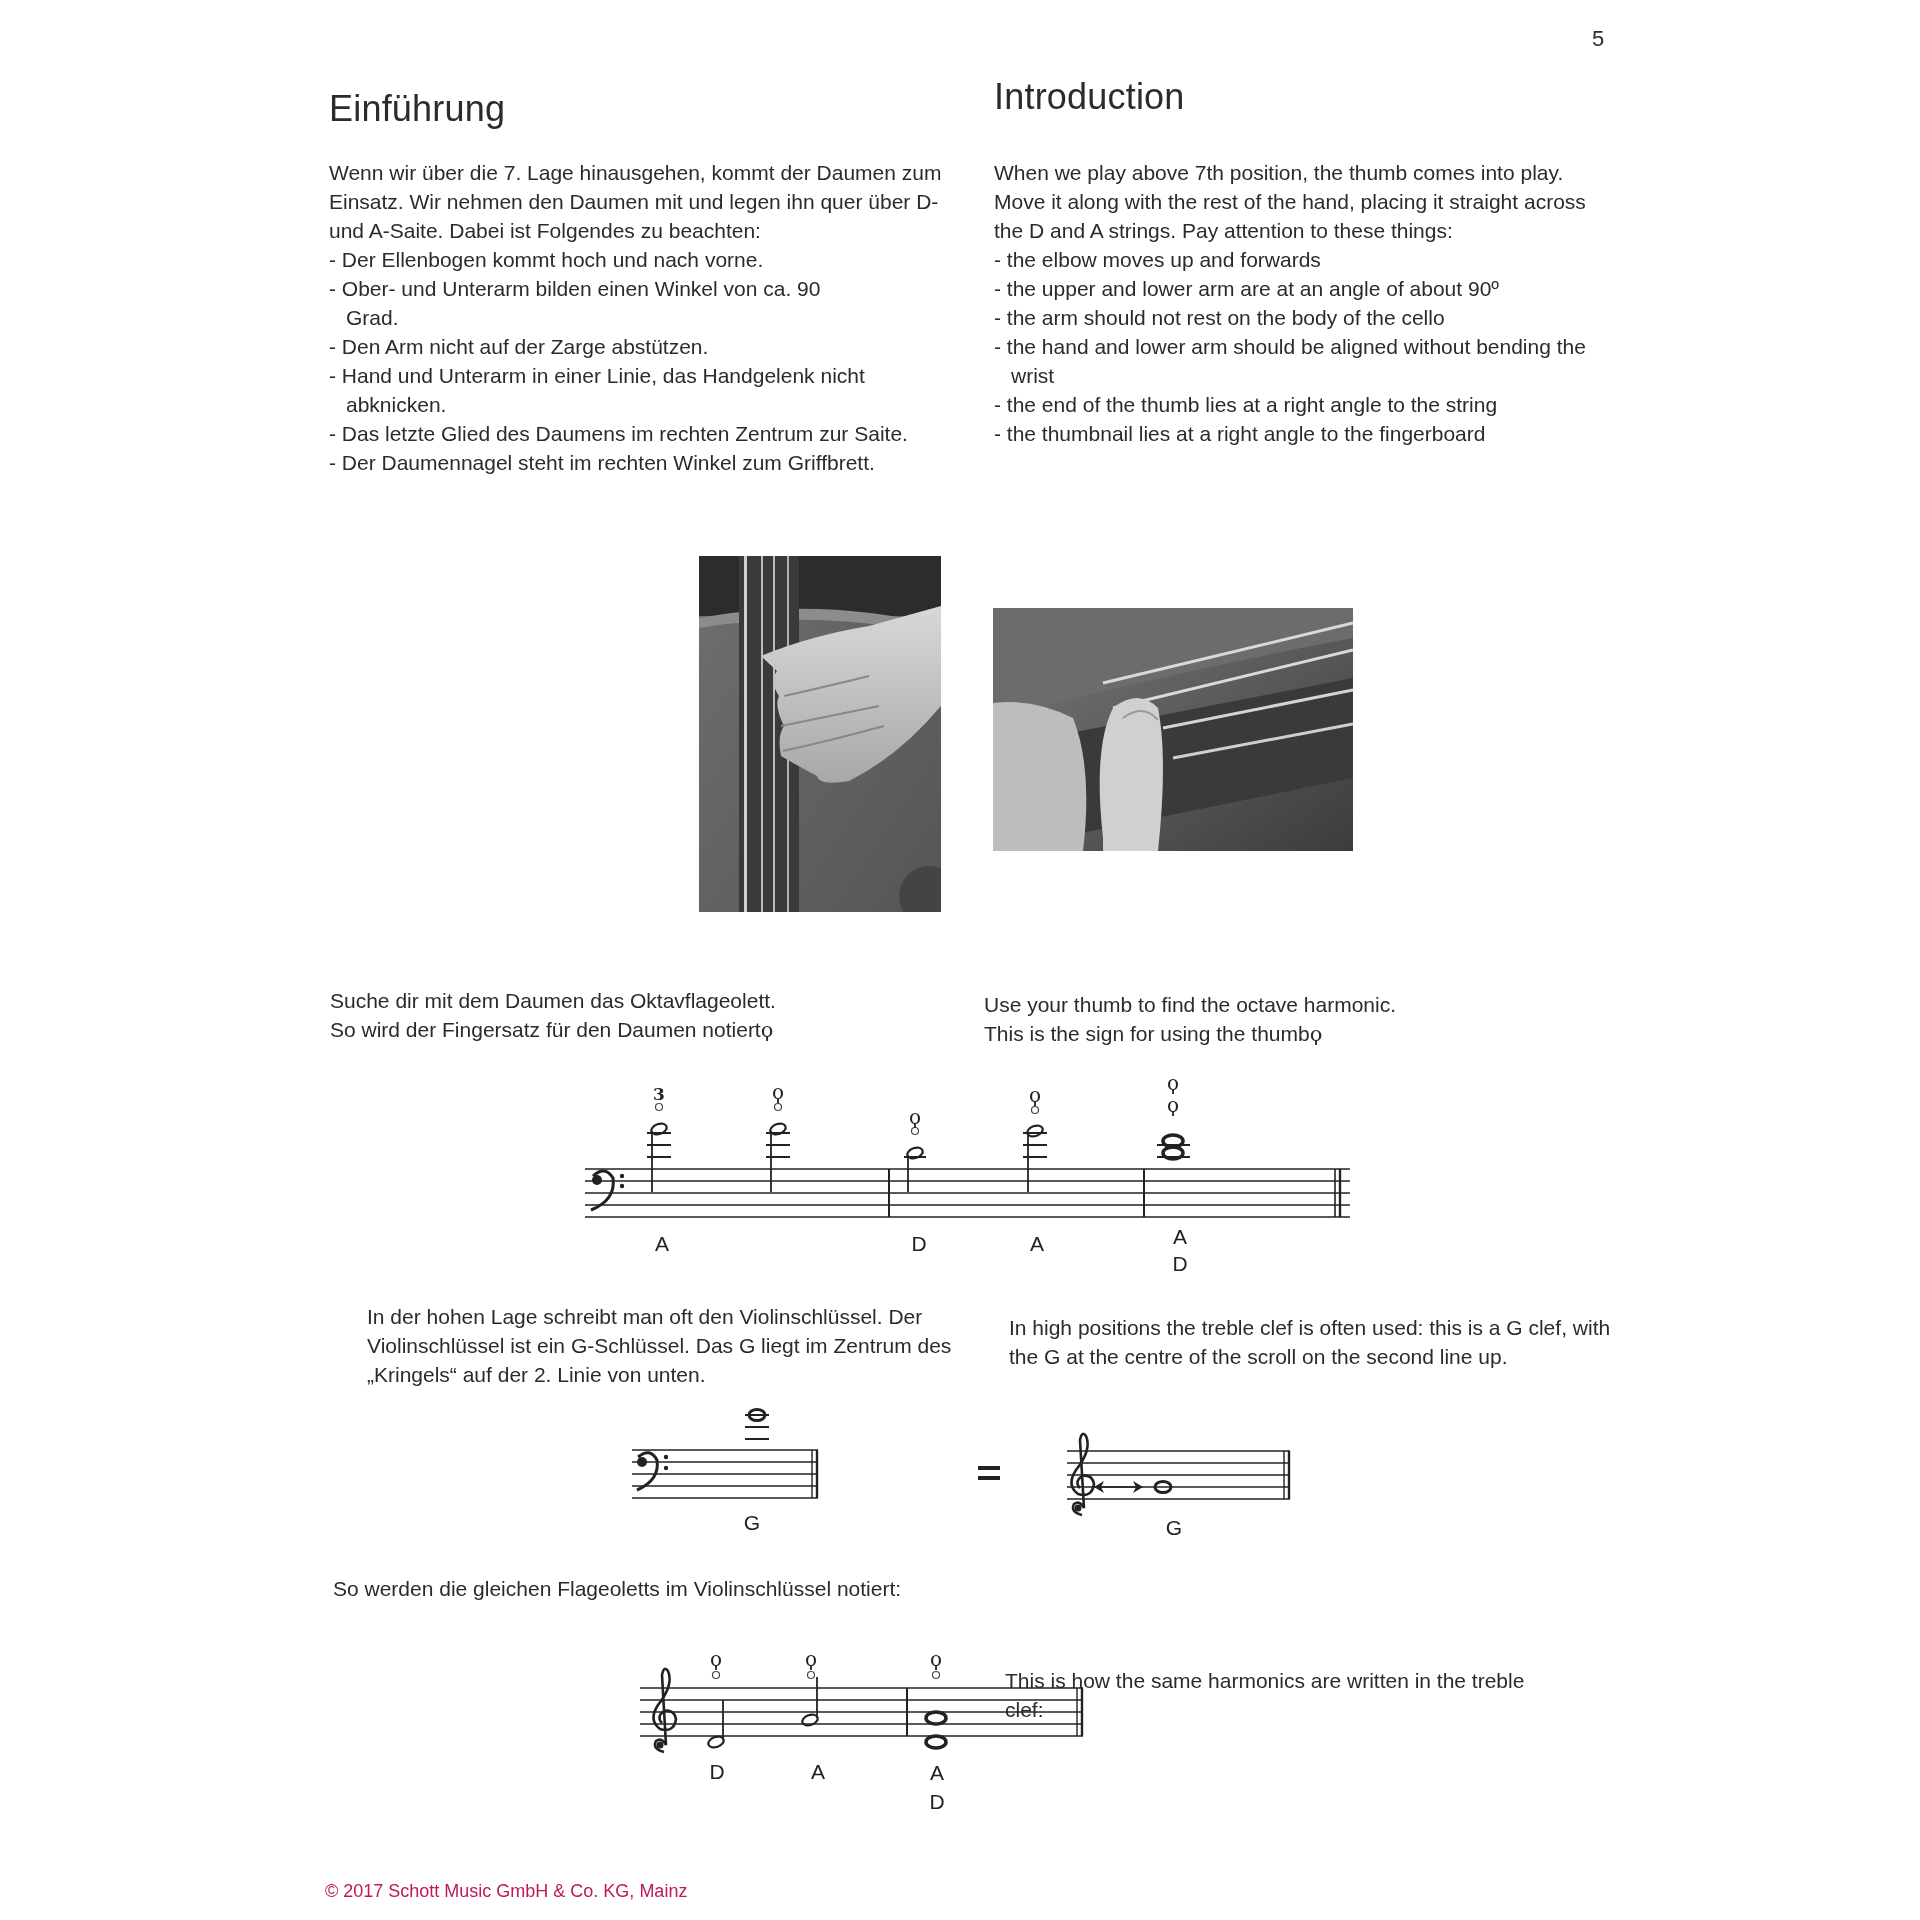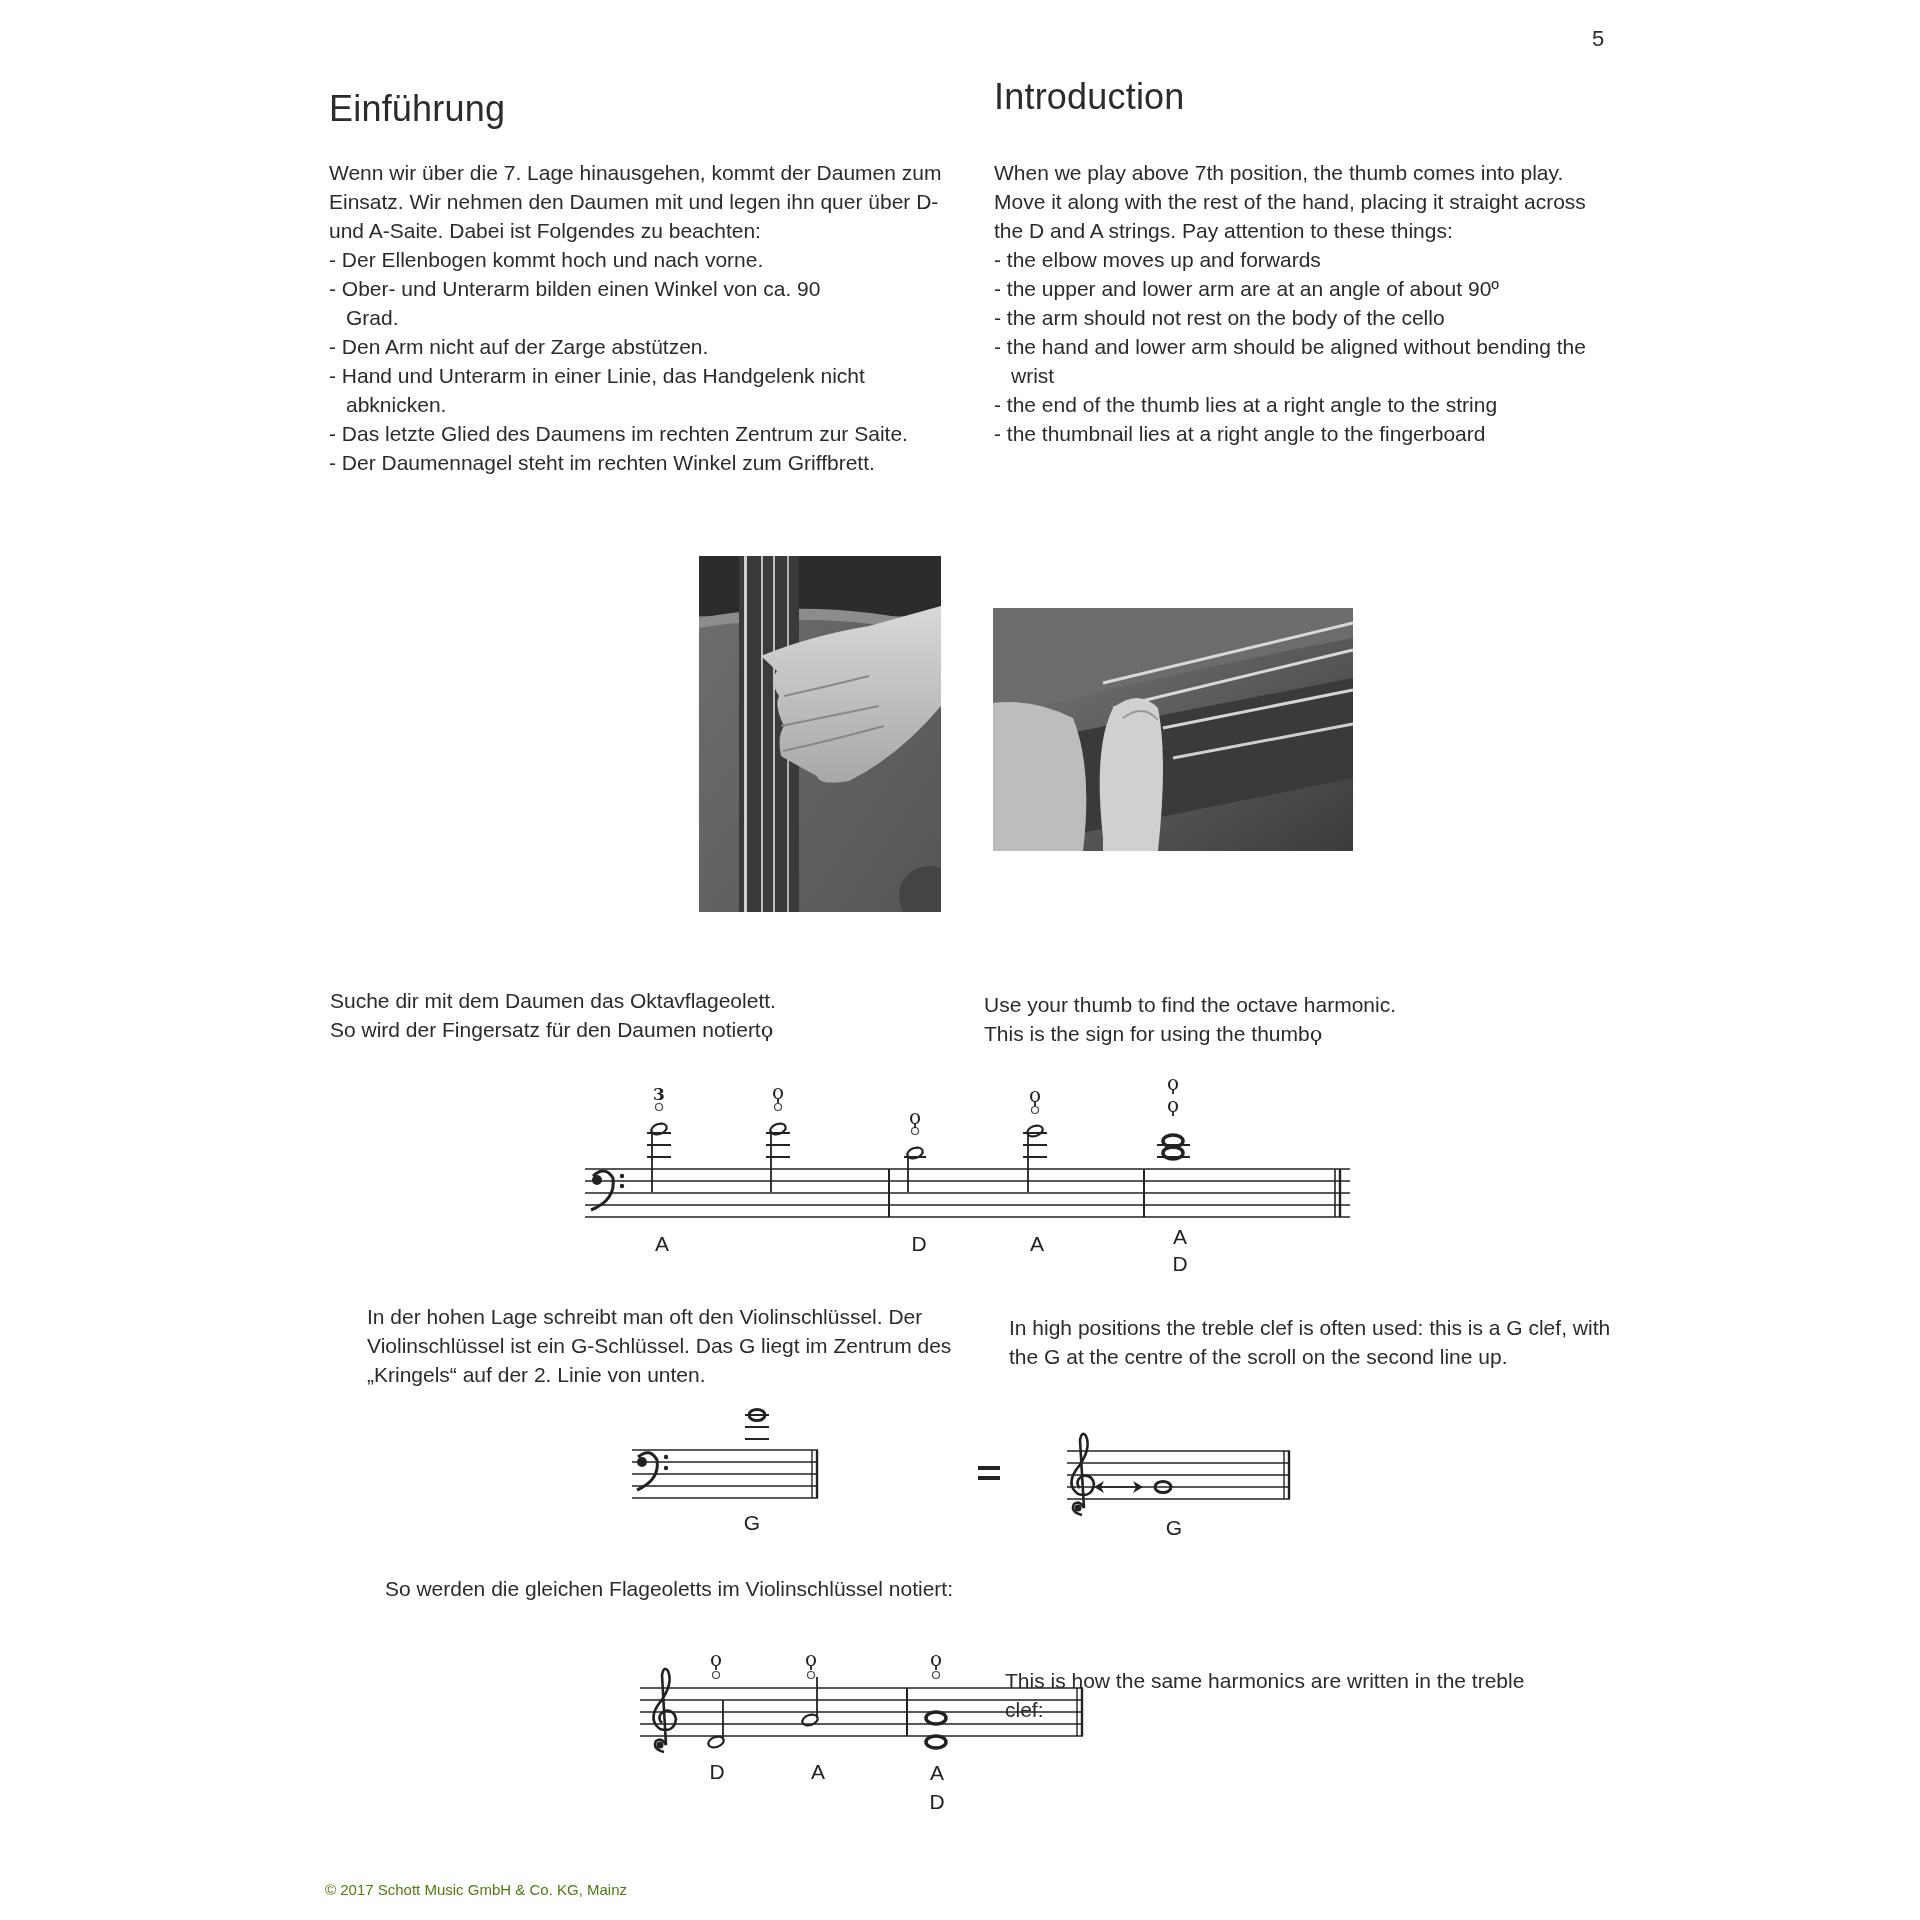--- a/index.html
+++ b/index.html
@@ -8,21 +8,21 @@
   .abs { position: absolute; }
   .page-number { left: 1592px; top: 26px; font-size: 22px; color: #2b2b2b; }
   .heading { font-size: 36px; font-weight: normal; color: #2b2b2b; margin: 0; letter-spacing: 0.2px; }
   .para { font-size: 21px; line-height: 29px; color: #2b2b2b; }
   .para p { margin: 0; }
   .para ul { list-style: none; margin: 0; padding: 0; }
   .para li { padding-left: 17px; text-indent: -17px; }
   .para li::before { content: "- "; }
   .photo { overflow: hidden; }
   .music { overflow: visible; }
-  .footer { left: 325px; top: 1881px; font-size: 15px; color: #4d7c0f; }
+  .footer { left: 325px; top: 1881px; font-size: 18px; color: #be185d; }
   .thumb-sign { font-family: "DejaVu Serif", serif; }
 </style>
 </head>
 <body>
 
 <div class="abs page-number">5</div>
 
 <h1 class="abs heading" style="left:329px; top:88px;">Einführung</h1>
 
 <h1 class="abs heading" style="left:994px; top:76px;">Introduction</h1>
@@ -239,21 +239,21 @@
   </g>
   <g>
     <line x1="1097" y1="1487" x2="1140" y2="1487" stroke="#222" stroke-width="1.6"></line>
     <path d="M1094 1487 L1104 1481 L1101 1487 L1104 1493 Z" fill="#222"></path>
     <path d="M1143 1487 L1133 1481 L1136 1487 L1133 1493 Z" fill="#222"></path>
   </g>
   <ellipse cx="1163" cy="1487" rx="8" ry="5.5" fill="none" stroke="#222" stroke-width="3"></ellipse>
   <text x="1174" y="1535" font-size="21" text-anchor="middle" font-family="Liberation Sans, sans-serif" fill="#222">G</text>
 </svg>
 
-<div class="abs para" style="left:333px; top:1574px; width:620px;text-align:right;">
+<div class="abs para" style="left:333px; top:1574px; width:620px;">
   <p style="width:620px">So werden die gleichen Flageoletts im Violinschlüssel notiert:</p>
 </div>
 <div class="abs para" style="left:1005px; top:1666px; width:560px;">
   <p>This is how the same harmonics are written in the treble clef:</p>
 </div>
 
 <svg class="abs music" style="left:630px; top:1640px;" width="480" height="200" viewBox="630 1640 480 200">
   <g stroke="#222" stroke-width="1.6">
     <line x1="640" y1="1688" x2="1083" y2="1688"></line>
     <line x1="640" y1="1700" x2="1083" y2="1700"></line>

